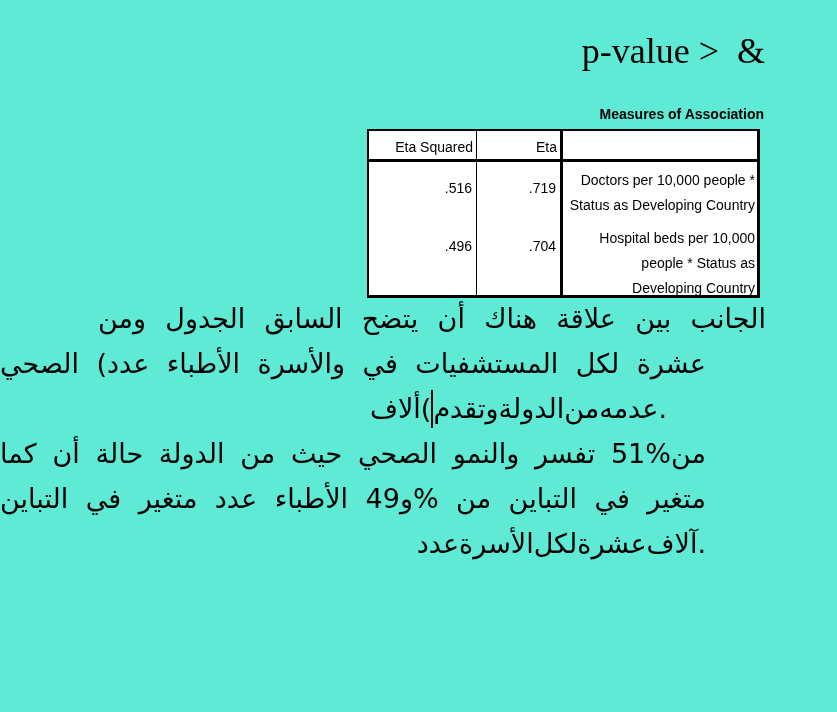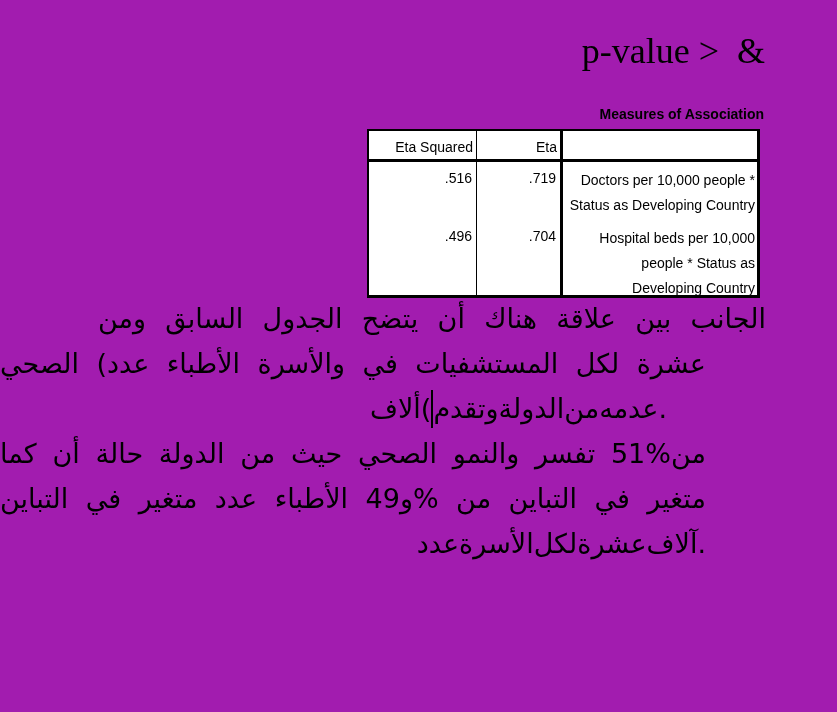--- a/index.html
+++ b/index.html
@@ -1,34 +1,34 @@
 <!DOCTYPE html>
 <html><head>
 <meta charset="utf-8">
 <style>
   html,body{margin:0;padding:0;background:#fff;}
-  #document-page{position:relative;width:837px;height:712px;background:#a21caf;overflow:hidden;
+  #document-page{position:relative;width:837px;height:712px;background:#5eead4;overflow:hidden;
     font-family:"Liberation Sans",sans-serif;color:#000;}
 
   .doc-title{position:absolute;top:28px;right:72px;
     font-family:"Liberation Serif",serif;font-size:36px;line-height:46px;white-space:pre;}
 
   .tbl-caption{position:absolute;left:367px;top:106px;width:397px;text-align:right;
     font-family:"Liberation Sans",sans-serif;font-size:14px;font-weight:bold;}
 
   .assoc-table{position:absolute;left:367px;top:129px;
     border:2px solid #000;border-right-width:3px;border-bottom-width:3px;
     display:grid;grid-template-columns:108px 86px 194px;grid-template-rows:31px 58px 75px;
     font-family:"Liberation Sans",sans-serif;font-size:14px;background:#fff;}
   .assoc-table .c{text-align:right;overflow:hidden;}
   .assoc-table .col1{border-right:1px solid #000;}
   .assoc-table .col2{border-right:3px solid #000;}
   .assoc-table .hdr{border-bottom:3px solid #000;display:flex;align-items:flex-end;
     justify-content:flex-end;padding:0 3px 4px 0;}
-  .assoc-table .val{padding:4px 4px 0 0;line-height:25px;}
+  .assoc-table .val{padding:14px 4px 0 0;line-height:25px;}
   .assoc-table .lbl{padding:6px 2px 0 2px;line-height:25px;}
 
   .arabic{position:absolute;left:0;top:296px;width:724px;}
   .ar-line{display:flex;align-items:center;height:45px;width:706px;
     font-family:"DejaVu Sans",sans-serif;font-size:27px;color:#000;}
   .ar-line.justify{justify-content:space-between;}
   .ar-line.end{justify-content:flex-end;}
   .tok{direction:ltr;unicode-bidi:isolate;white-space:nowrap;}
   .caret{width:2px;height:38px;background:#000;align-self:center;}
 </style>
@@ -58,22 +58,22 @@
     <div class="c lbl">
       <div>Hospital beds per 10,000</div>
       <div>people * Status as</div>
       <div>Developing Country</div>
     </div>
   </div>
 
   <div class="arabic">
     <div class="ar-line justify" style="margin-left: 98px; width: 668px;">
         <span class="tok">ومن</span>
+        <span class="tok">الجدول</span>
         <span class="tok">السابق</span>
-        <span class="tok">الجدول</span>
         <span class="tok">يتضح</span>
         <span class="tok">أن</span>
         <span class="tok">هناك</span>
         <span class="tok">علاقة</span>
         <span class="tok">بين</span>
         <span class="tok">الجانب</span>
       </div>
     <div class="ar-line justify">
         <span class="tok">الصحي</span>
         <span class="tok">(عدد</span>

